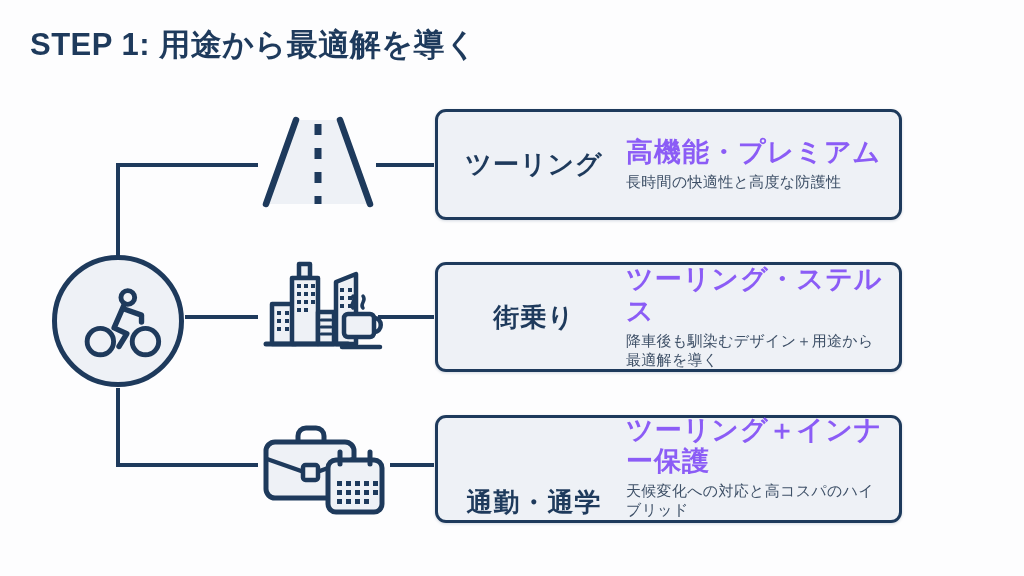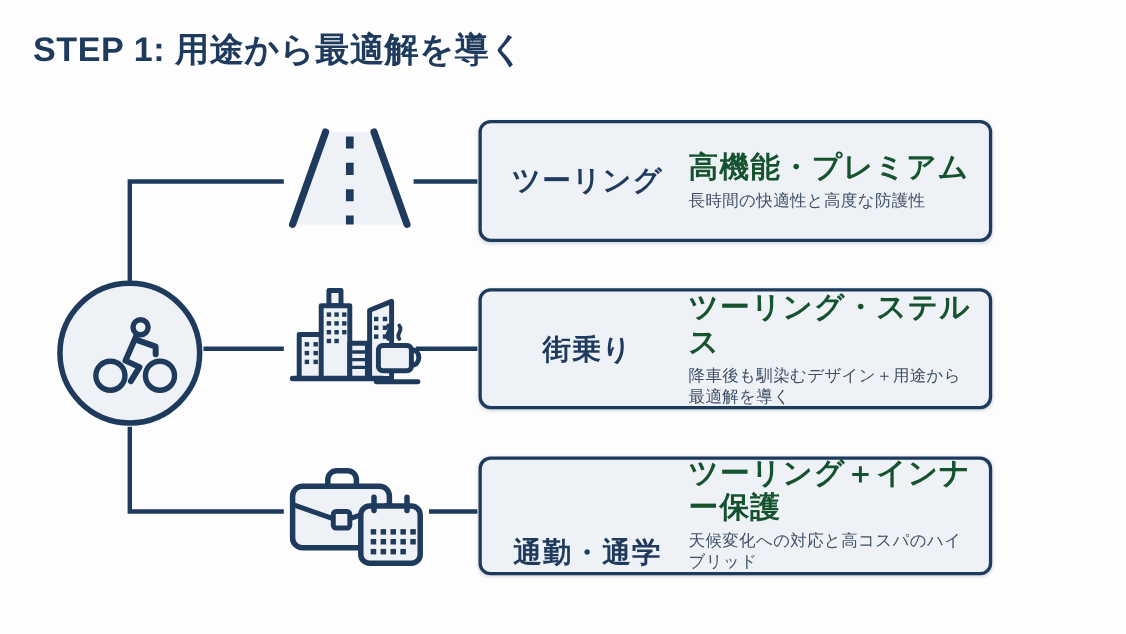--- a/index.html
+++ b/index.html
@@ -37,21 +37,21 @@
   .card.r1{top:109px;height:111px;}
   .card.r2{top:262px;height:110px;}
   .card.r3{top:415px;height:108px;align-items:flex-end;}
 
   .card .label{
     flex:0 0 168px;text-align:center;
     font-size:26px;font-weight:700;color:#1e3a5c;letter-spacing:1px;
   }
   .card .content{flex:1;padding-left:8px;}
   .card .headline{
-    font-size:27px;font-weight:700;color:#14532d;letter-spacing:1px;line-height:1.15;
+    font-size:27px;font-weight:700;color:#8b5cf6;letter-spacing:1px;line-height:1.15;
   }
   .card .desc{
     font-size:15px;font-weight:500;color:#3e5067;margin-top:5px;letter-spacing:.3px;
   }
 
   svg .ln{stroke:#1e3a5c;fill:none;}
 </style>
 </head>
 <body>
 

